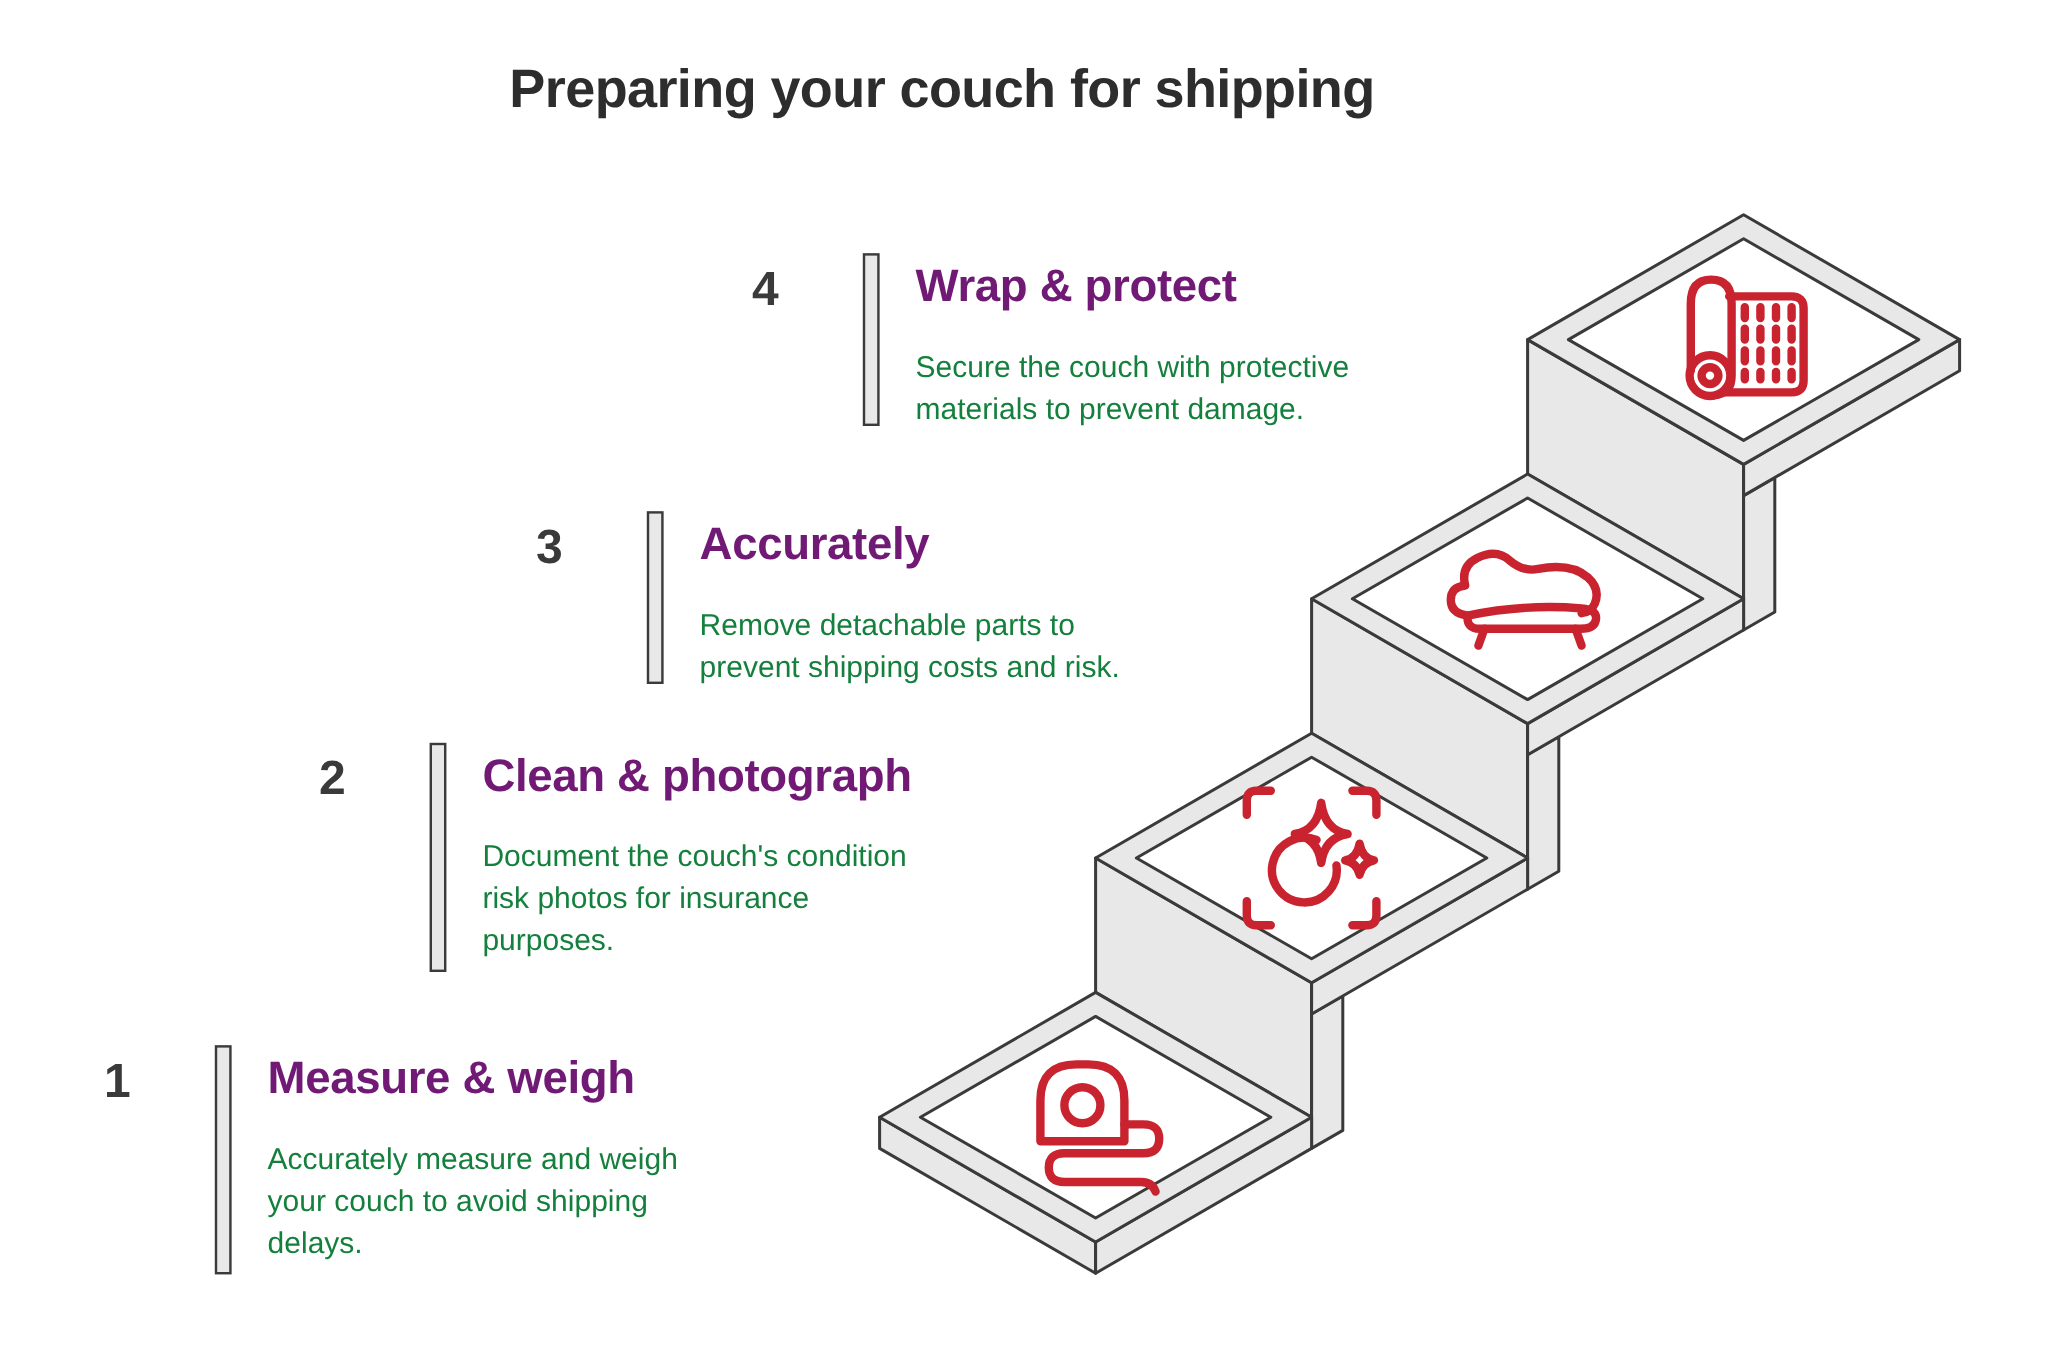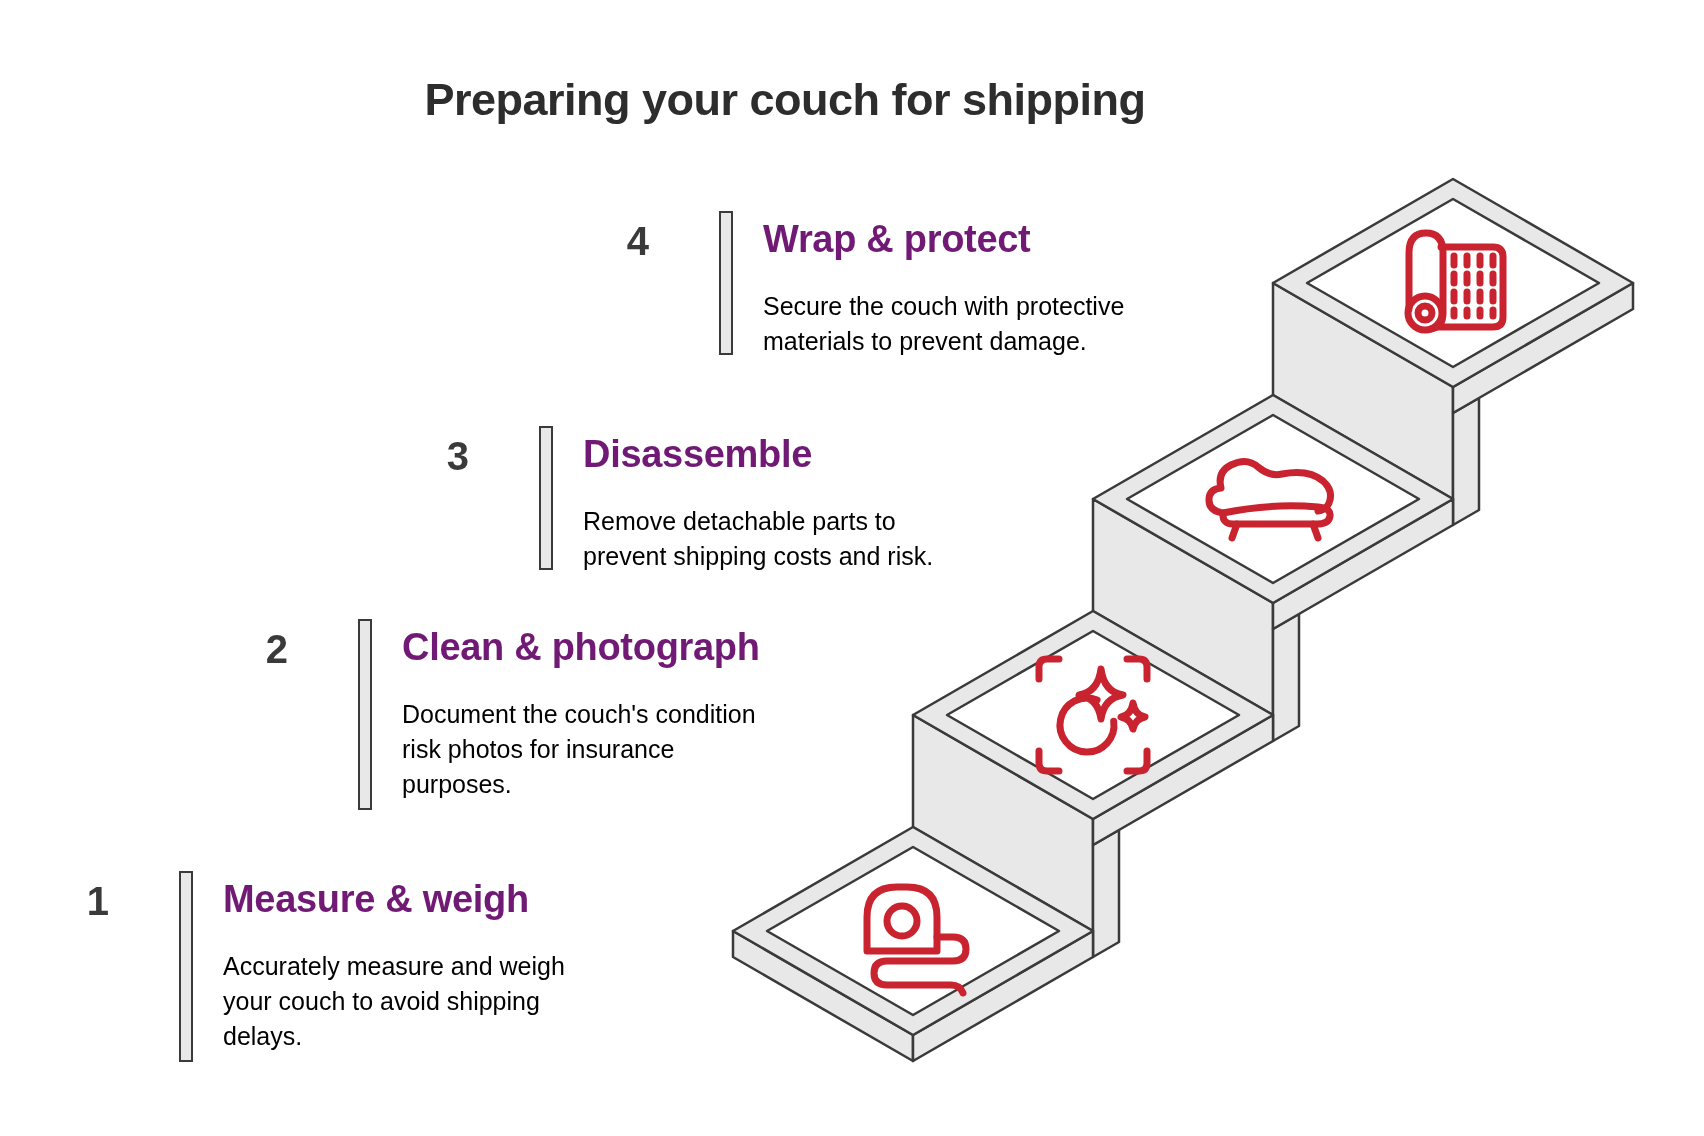--- a/index.html
+++ b/index.html
@@ -2,38 +2,38 @@
 <html><head>
 <meta charset="utf-8">
 <style>
   html,body{margin:0;padding:0;background:#fff;}
   #figure{
     position:relative;width:1704px;height:1136px;background:#ffffff;
     font-family:"Liberation Sans","DejaVu Sans",sans-serif;overflow:hidden;
   }
   .title{
     position:absolute;left:405px;top:48px;width:760px;text-align:center;
-    font-size:45px;font-weight:700;color:#2d2d2d;letter-spacing:-0.5px;margin-top:26px;
+    font-size:45px;font-weight:700;color:#2d2d2d;letter-spacing:-0.5px;
   }
   .step-block{position:absolute;width:620px;}
   .step-number{
     position:absolute;left:0;top:10px;width:70px;text-align:right;
     font-size:40px;font-weight:600;color:#3a3a3a;line-height:1;
   }
   .step-bar{
     position:absolute;left:140px;top:0;width:10px;
     background:#e8e8e8;border:2px solid #3a3a3a;
   }
   .step-heading{
     position:absolute;left:184px;top:8px;font-size:38px;font-weight:700;
     color:#701a75;white-space:nowrap;letter-spacing:-0.3px;line-height:1.1;
   }
   .step-desc{
     position:absolute;left:184px;top:78px;font-size:25px;font-weight:400;
-    color:#000000;line-height:35px;white-space:pre-line;
+    color:#15803d;line-height:35px;white-space:pre-line;
   }
   
   #step1{left:39px;top:871px;}  #step1 .step-bar{height:187px;}
   #step2{left:218px;top:619px;} #step2 .step-bar{height:187px;}
   #step3{left:399px;top:426px;} #step3 .step-bar{height:140px;}
   #step4{left:579px;top:211px;} #step4 .step-bar{height:140px;}
   #stairs{position:absolute;left:0;top:0;}
   .face{fill:#e8e8e8;stroke:#3a3a3a;stroke-width:2.5;stroke-linejoin:round;}
   .face-white{fill:#ffffff;stroke:#3a3a3a;stroke-width:2.5;stroke-linejoin:round;}
   .icon{fill:none;stroke:#c8232e;stroke-width:7;stroke-linecap:round;stroke-linejoin:round;}
@@ -57,21 +57,21 @@
     <div class="step-number">2</div>
     <div class="step-bar"></div>
     <div class="step-heading">Clean &amp; photograph</div>
     <div class="step-desc">Document the couch's condition
 risk photos for insurance
 purposes.</div>
   </div>
   <div class="step-block" id="step3">
     <div class="step-number">3</div>
     <div class="step-bar"></div>
-    <div class="step-heading">Disassemble</div>
+    <div class="step-heading">Accurately</div>
     <div class="step-desc">Remove detachable parts to
 prevent shipping costs and risk.</div>
   </div>
   <div class="step-block" id="step4">
     <div class="step-number">4</div>
     <div class="step-bar"></div>
     <div class="step-heading">Wrap &amp; protect</div>
     <div class="step-desc">Secure the couch with protective
 materials to prevent damage.</div>
   </div>

